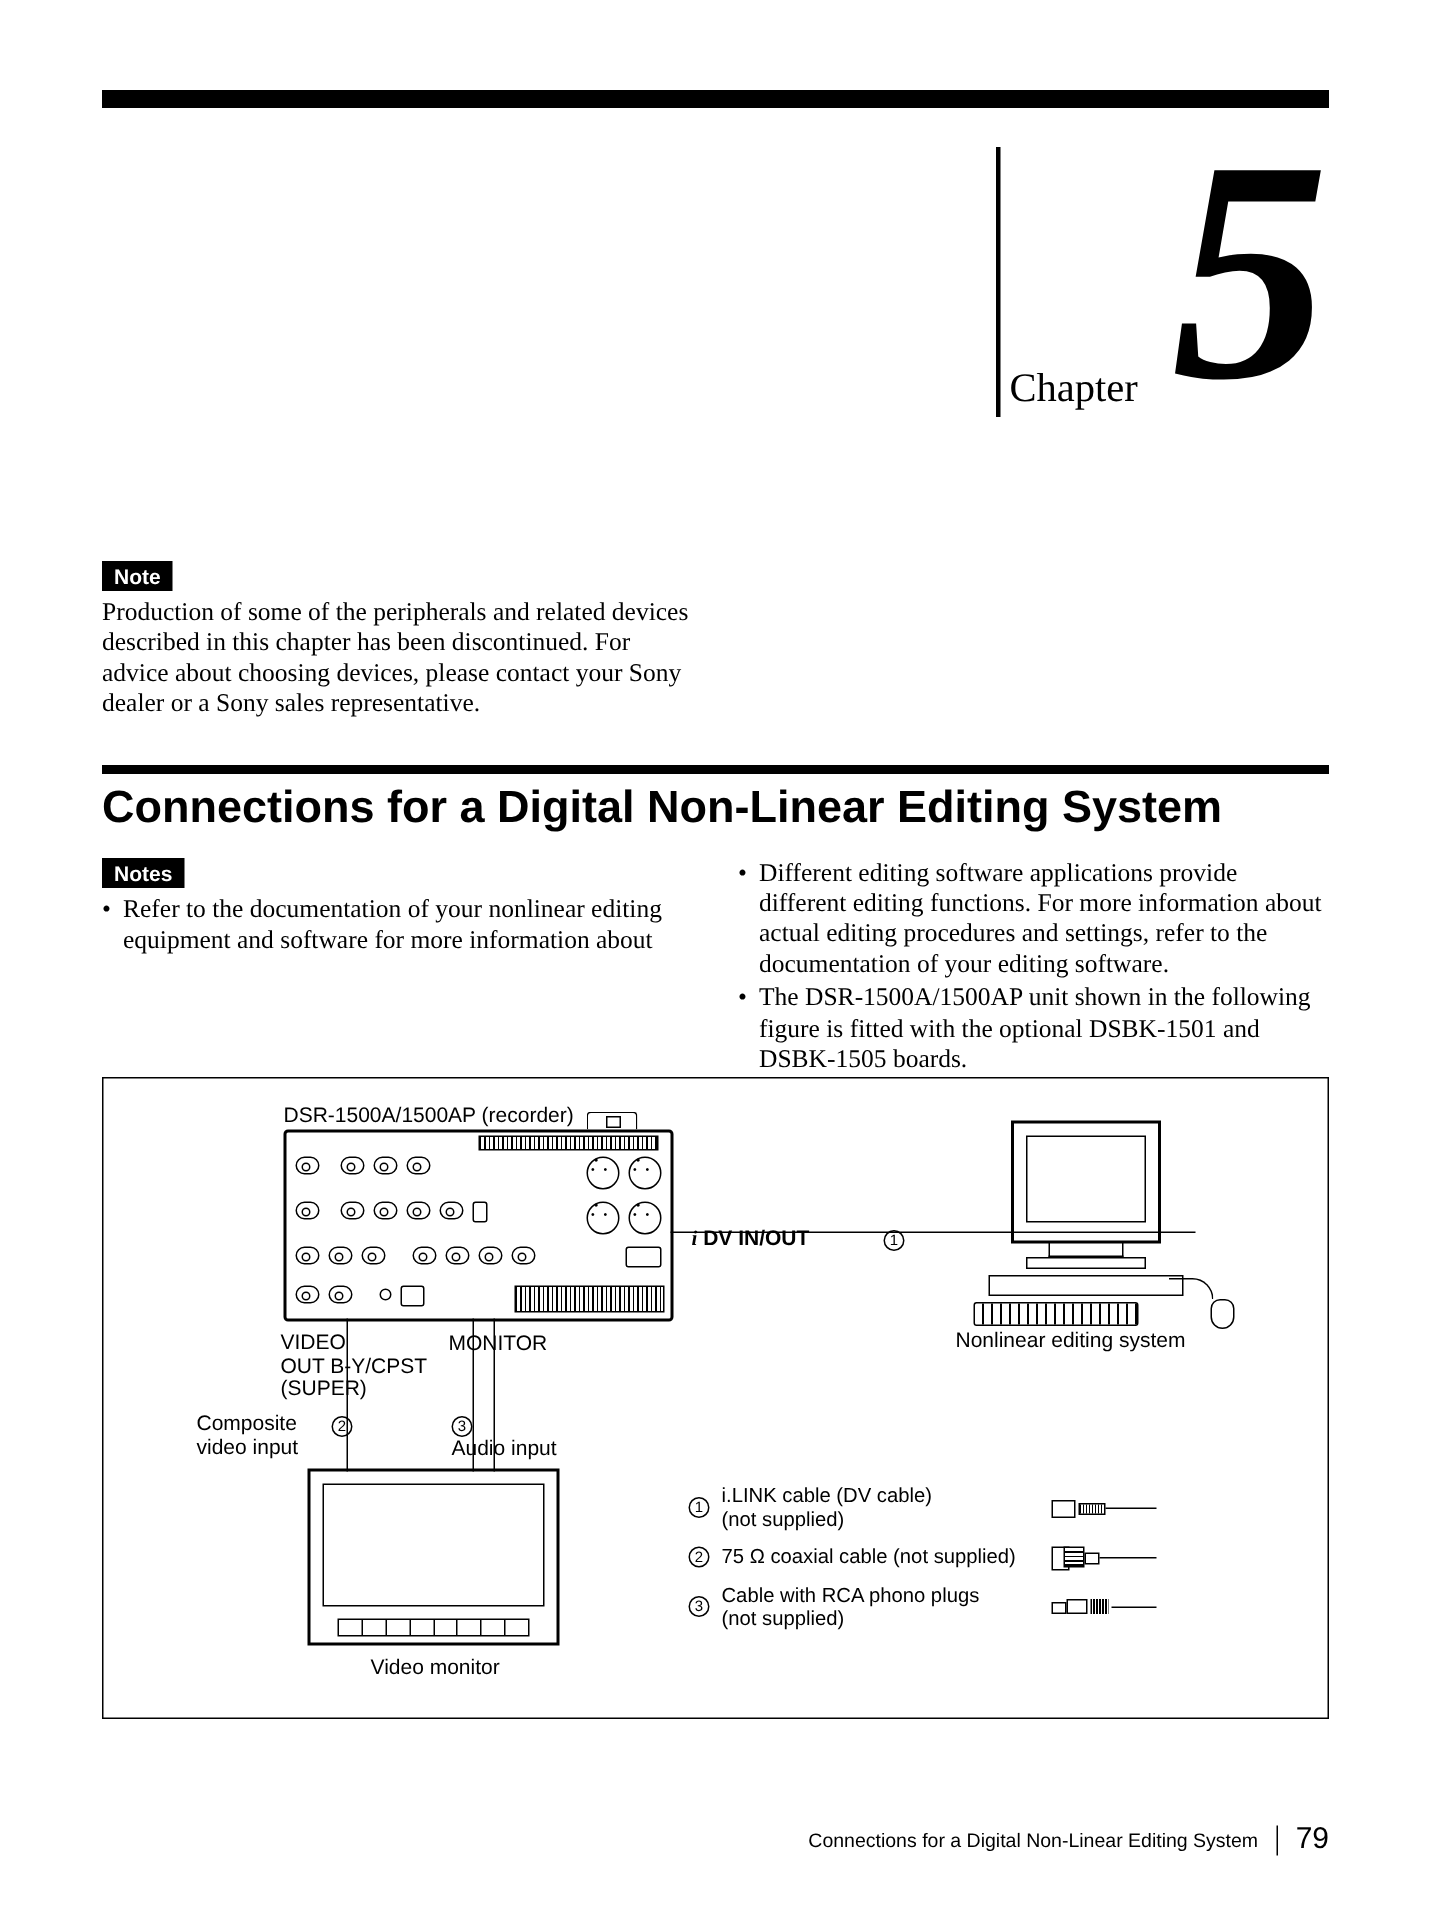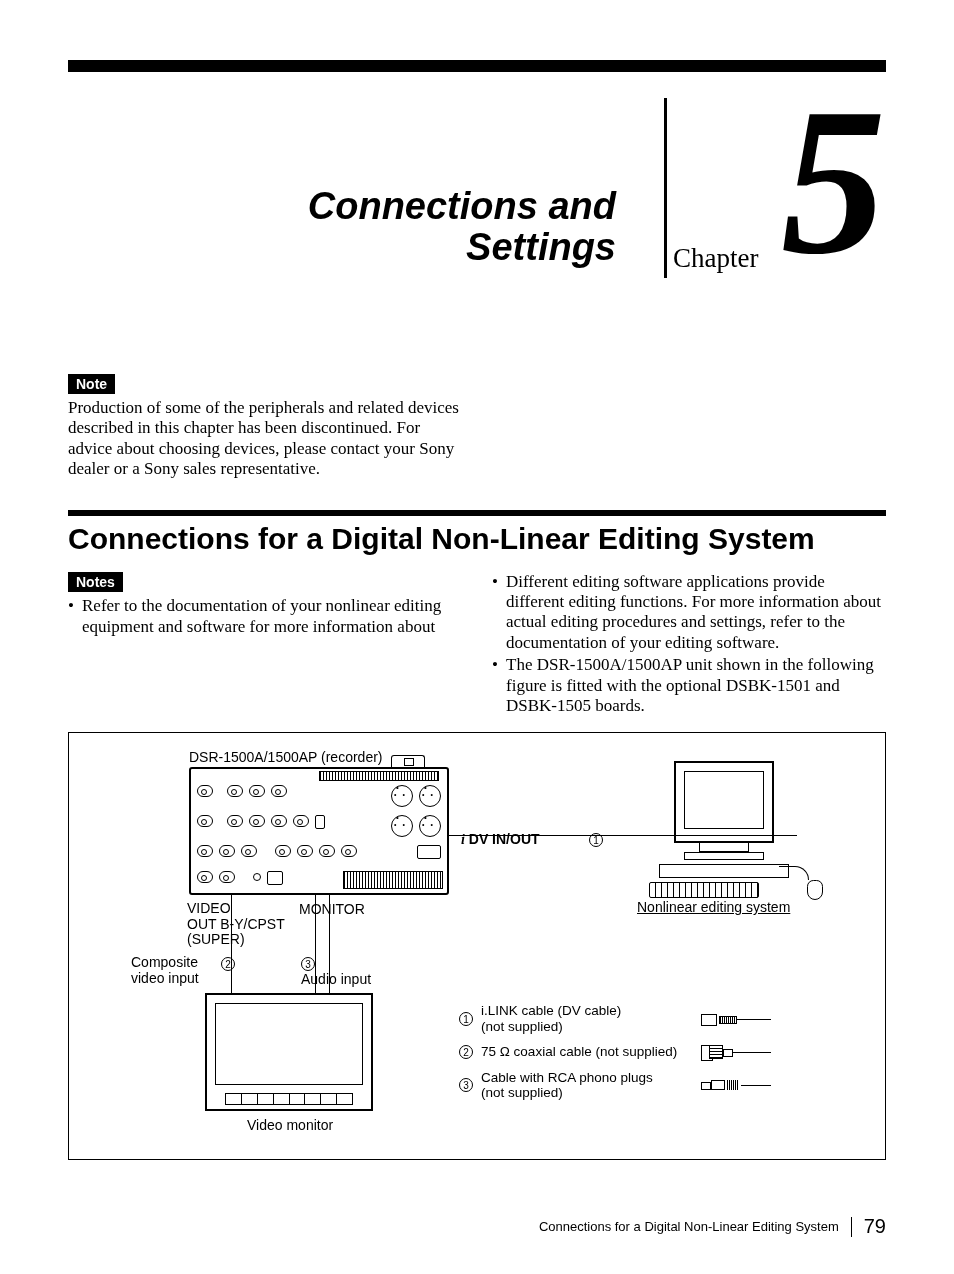--- a/index.html
+++ b/index.html
@@ -93,21 +93,21 @@
     font-size: 17px;
     line-height: 1.2;
   }
   .col { flex: 1; }
   .col p { margin-bottom: 8px; }
   .col ul { list-style: none; padding-left: 0; }
   .col ul li { position: relative; padding-left: 14px; margin-bottom: 2px; }
   .col ul li::before { content: "•"; position: absolute; left: 0; }
   .figure-box {
     border: 1px solid #000;
-    margin-top: 14px;
+    margin-top: 0;
     height: 428px;
     position: relative;
     font-family: Arial, Helvetica, sans-serif;
     font-size: 14px;
   }
   .lbl { position: absolute; }
   .recorder-label { left: 120px; top: 16px; }
   .recorder-box {
     position: absolute;
     left: 120px; top: 34px;
@@ -138,21 +138,21 @@
   .num2 { left: 152px; top: 222px; }
   .num3 { left: 232px; top: 222px; }
   .audio-in { left: 232px; top: 238px; }
 
   .line { position:absolute; background:#000; }
   .l-dv { left:378px; top:102px; width:350px; height:1px; }
   .l-down2 { left:162px; top:160px; width:1px; height:102px; }
   .l-down3 { left:246px; top:160px; width:1px; height:102px; }
   .l-down3b { left:260px; top:160px; width:1px; height:102px; }
 
-  .nle-label { left: 568px; top: 166px; text-decoration: underline; }
+  .nle-label { left: 568px; top: 166px; }
   .nle-sys {
     position:absolute; left:580px; top:28px; width:150px;
   }
   .crt-mon{width:100px;height:82px;border:2px solid #000;margin:0 auto;position:relative;}
   .crt-mon::after{content:"";position:absolute;left:8px;top:8px;right:8px;bottom:12px;border:1.5px solid #000;}
   .crt-base{width:50px;height:10px;border:1.5px solid #000;border-top:none;margin:-1px auto 0;}
   .crt-stand{width:80px;height:8px;border:1.5px solid #000;margin:0 auto;}
   .pc-box{width:130px;height:14px;border:1.5px solid #000;margin:4px auto 0;}
   .keyboard{width:110px;height:16px;border:1.5px solid #000;margin:4px 0 0 0;border-radius:2px;background:repeating-linear-gradient(90deg,#fff 0,#fff 5px,#000 5px,#000 6px);}
   .mouse{position:absolute;right:-24px;bottom:-2px;width:16px;height:20px;border:1.5px solid #000;border-radius:8px 8px 10px 10px;}
@@ -199,24 +199,20 @@
   .spacer-top { height: 86px; }
 </style>
 </head>
 <body>
 
 
 
 <div class="top-rule"></div>
 
 <div class="chapter-header">
-  <div class="chapter-title-wrap">
-    <div class="chapter-title-line1">Connections and</div>
-    <div class="chapter-title-line2">Settings</div>
-  </div>
   <div class="vdiv"></div>
   <div class="chapter-label">Chapter</div>
   <div class="big-number">5</div>
 </div>
 
 <div class="spacer-top"></div>
 
 <div class="note-badge">Note</div>
 <p class="note-para">Production of some of the peripherals and related devices described in this chapter has been discontinued. For advice about choosing devices, please contact your Sony dealer or a Sony sales representative.</p>
 

